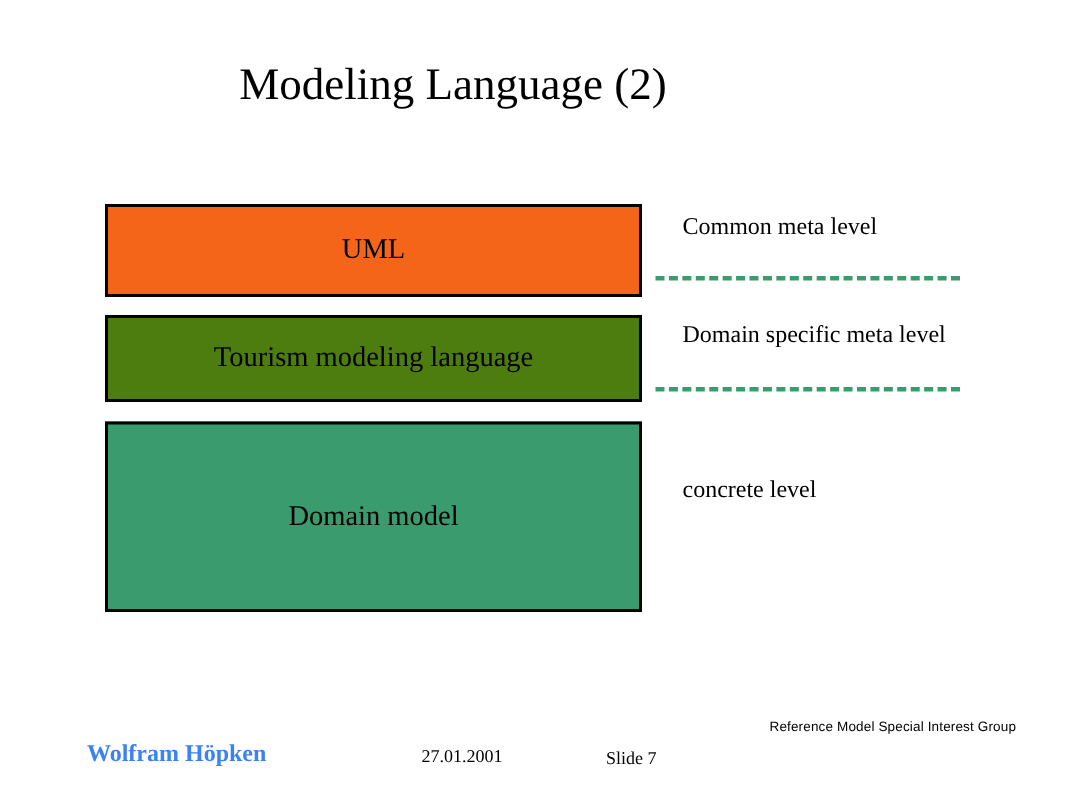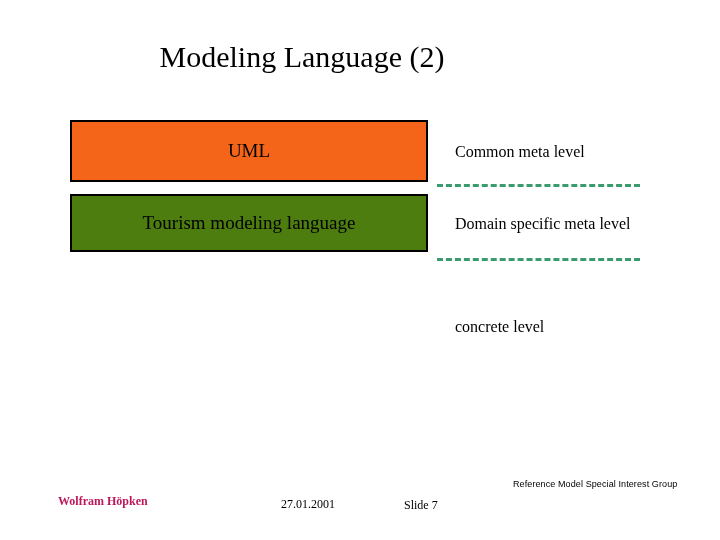--- a/index.html
+++ b/index.html
@@ -33,20 +33,21 @@
   
   .box {
     position: absolute;
     border: 2px solid #000000;
     box-sizing: border-box;
     display: flex;
     align-items: center;
     justify-content: center;
     font-family: "Liberation Serif", serif;
     color: #000000;
+    margin-top: 16px;
   }
   .box-uml {
     left: 70px;
     top: 120px;
     width: 358px;
     height: 62px;
     background: #F4651A;
     font-size: 19px;
   }
   .box-tourism {
@@ -103,22 +104,22 @@
     left: 455px;
     top: 318px;
   }
 
   
   .footer-author {
     position: absolute;
     left: 58px;
     top: 494px;
     font-family: "Liberation Serif", serif;
-    font-size: 12px;
-    color: #be185d;
+    font-size: 16px;
+    color: #3b82f6;
     font-weight: bold;
   }
   .footer-date {
     position: absolute;
     left: 281px;
     top: 497px;
     font-family: "Liberation Serif", serif;
     font-size: 12px;
     color: #000000;
   }
@@ -161,20 +162,23 @@
   <div class="title">Modeling Language (2)</div>
 
   <div class="box box-uml">
     <span>UML</span>
   </div>
 
   <div class="box box-tourism">
     <span>Tourism modeling language</span>
   </div>
 
+  <div class="box box-domain">
+    <span>Domain model</span>
+  </div>
 
   <div class="dash-line dash-1"></div>
   <div class="dash-line dash-2"></div>
 
   <div class="level-label lbl-common">Common meta level</div>
   <div class="level-label lbl-domain-specific">Domain specific meta level</div>
   <div class="level-label lbl-concrete">concrete level</div>
 
   <div class="footer-author">Wolfram Höpken</div>
   <div class="footer-date">27.01.2001</div>

